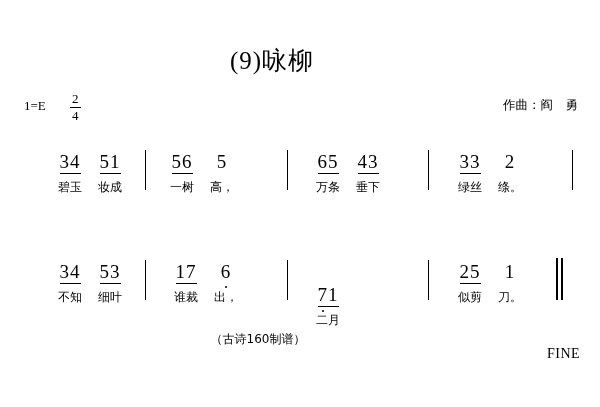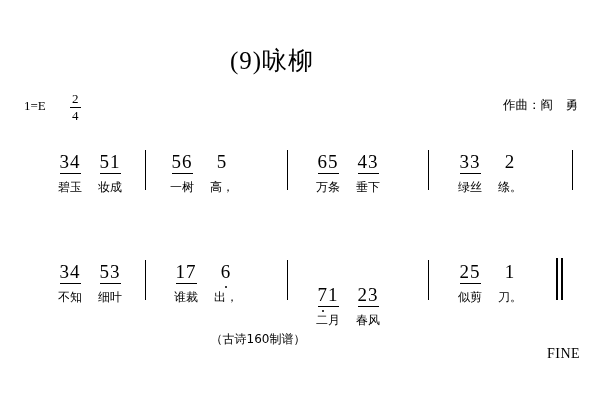--- a/index.html
+++ b/index.html
@@ -271,24 +271,20 @@
       <div class="lyric">出，</div>
     </div>
   </div>
   <div class="barline" style="left:283px;"></div>
 
   <div class="measure-group" style="left:304px;margin-top:23px;">
     <div class="beat">
       <div class="note beam octave-low">71</div>
       <div class="lyric">二月</div>
     </div>
-    <div class="beat">
-      <div class="note beam">23</div>
-      <div class="lyric">春风</div>
-    </div>
   </div>
   <div class="barline" style="left:424px;"></div>
 
   <div class="measure-group" style="left:446px;align-items:center;">
     <div class="beat">
       <div class="note beam">25</div>
       <div class="lyric">似剪</div>
     </div>
     <div class="beat">
       <div class="note">1</div>

